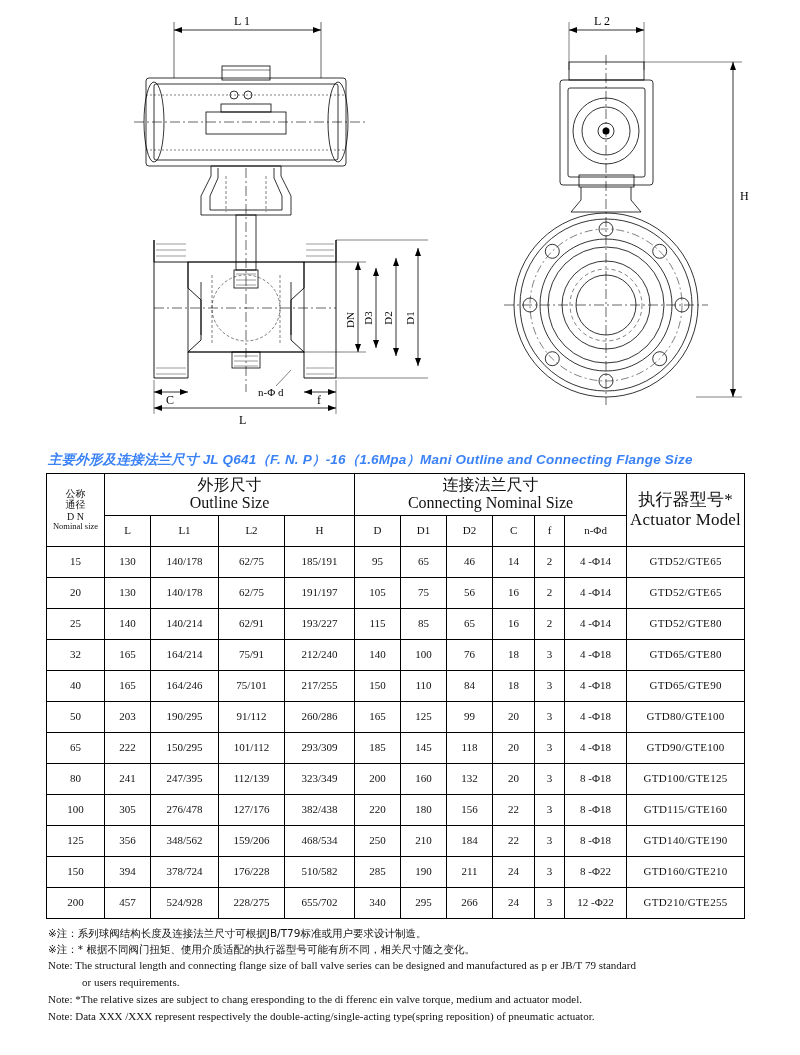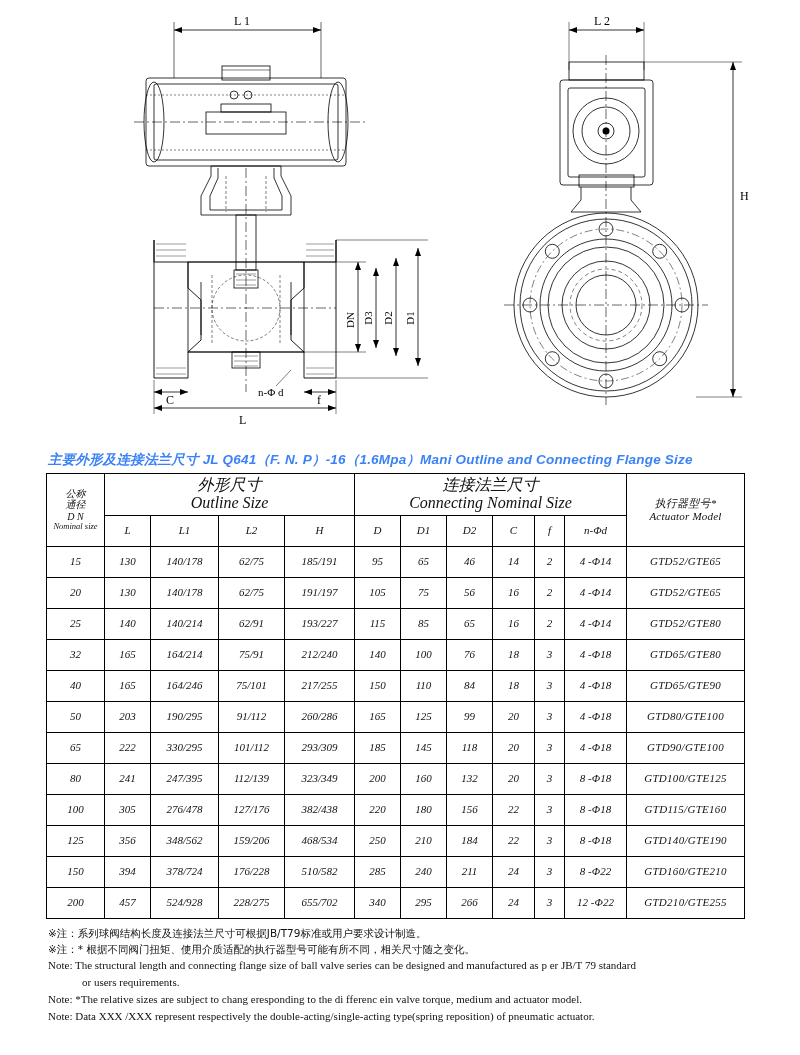--- a/index.html
+++ b/index.html
@@ -23,35 +23,34 @@
   }
 
   
   .tbl-wrap{padding:0 10px;}
   table.spec{
     border-collapse:collapse;
     width:676px;
     table-layout:fixed;
     font-size:11px;
     font-family:"Liberation Serif",serif;
-    font-style:italic;
   }
   table.spec th, table.spec td{
     border:1px solid #000;
     text-align:center;
     vertical-align:middle;
     padding:2px 1px;
     line-height:1.15;
     height:26px;
   }
   table.spec thead th{font-weight:normal;}
   .grp{font-size:16px;line-height:1.25;}
   .hdr-dn{font-size:10px;line-height:1.15;}
   .nominal{font-size:8.5px;}
-  .col-act{font-size:11px;letter-spacing:.2px;}
+  .col-act{font-size:17px;letter-spacing:.2px;}
   td.act{font-family:"Liberation Serif",serif;letter-spacing:.3px;}
 
   
   .notes{
     padding:6px 12px 0 12px;
     font-size:11px;
     line-height:1.55;
     font-family:"Liberation Serif",serif;
   }
   .notes div{white-space:nowrap;}
@@ -370,21 +369,21 @@
             <td>125</td>
             <td>99</td>
             <td>20</td>
             <td>3</td>
             <td>4 -Φ18</td>
             <td class="act">GTD80/GTE100</td>
           </tr>
         <tr>
             <td>65</td>
             <td>222</td>
-            <td>330/295</td>
+            <td>150/295</td>
             <td>101/112</td>
             <td>293/309</td>
             <td>185</td>
             <td>145</td>
             <td>118</td>
             <td>20</td>
             <td>3</td>
             <td>4 -Φ18</td>
             <td class="act">GTD90/GTE100</td>
           </tr>
@@ -430,21 +429,21 @@
             <td>8 -Φ18</td>
             <td class="act">GTD140/GTE190</td>
           </tr>
         <tr>
             <td>150</td>
             <td>394</td>
             <td>378/724</td>
             <td>176/228</td>
             <td>510/582</td>
             <td>285</td>
-            <td>240</td>
+            <td>190</td>
             <td>211</td>
             <td>24</td>
             <td>3</td>
             <td>8 -Φ22</td>
             <td class="act">GTD160/GTE210</td>
           </tr>
         <tr>
             <td>200</td>
             <td>457</td>
             <td>524/928</td>

